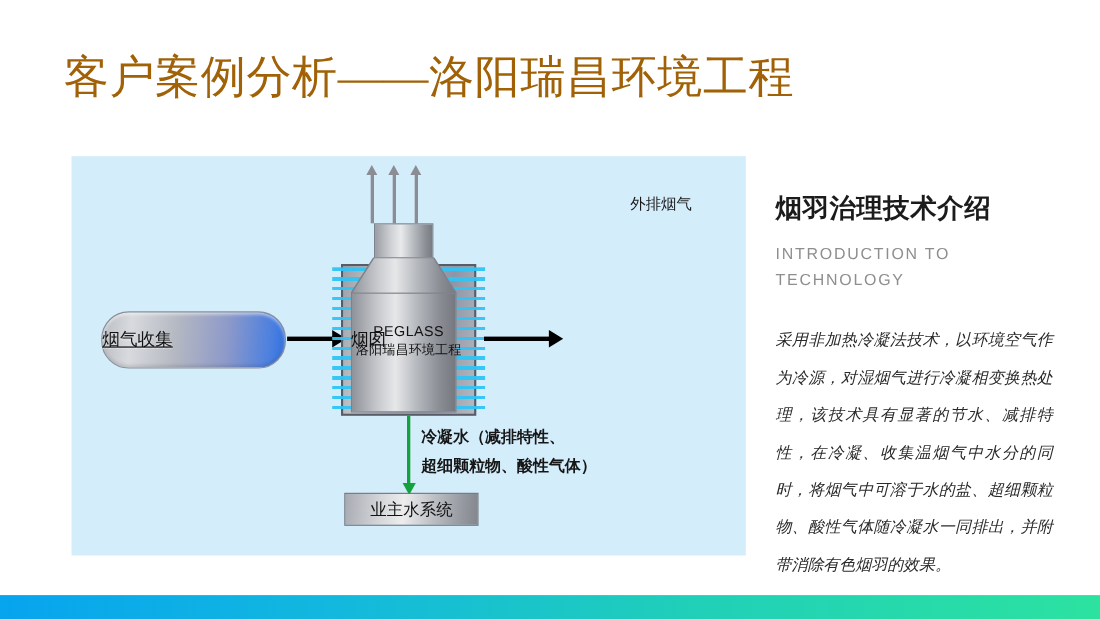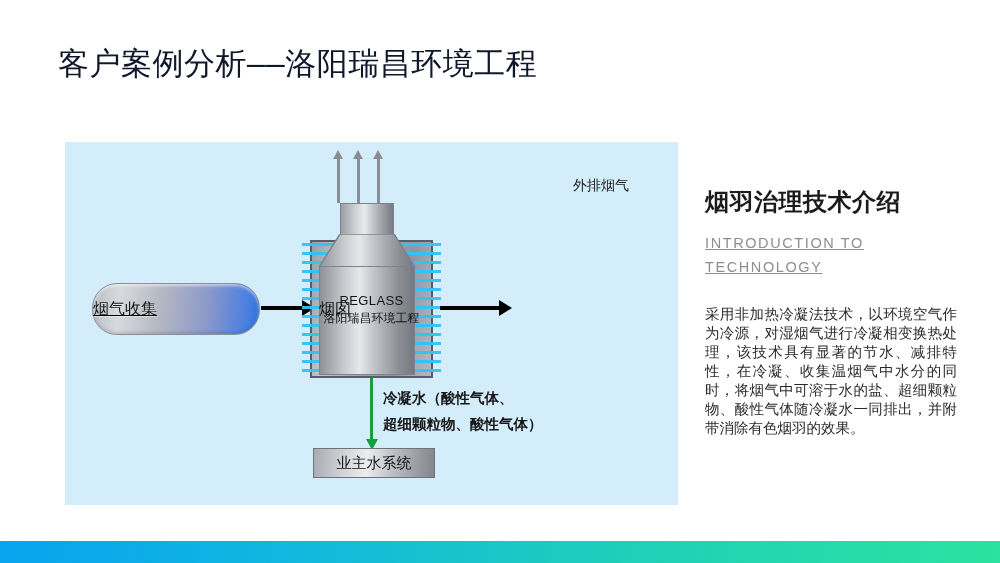--- a/index.html
+++ b/index.html
@@ -13,26 +13,26 @@
     font-family: "Liberation Sans", "DejaVu Sans", sans-serif;
     overflow: hidden;
     position: relative;
   }
 
   
   #slide-title {
     position: absolute;
     left: 58px;
     top: 43px;
-    font-size: 31px;
+    font-size: 41px;
     font-weight: 400;
-    color: #0f172a;
+    color: #a16207;
     letter-spacing: 0.5px;
     white-space: nowrap;
-    font-family: Liberation Mono, monospace;
+    font-family: Liberation Serif, serif;
   }
 
   
   #diagram-panel {
     position: absolute;
     left: 65px;
     top: 142px;
     width: 613px;
     height: 363px;
     background: #d4edfb;
@@ -282,39 +282,39 @@
     position: absolute;
     left: 705px;
     top: 175px;
     width: 252px;
   }
   #tech-heading {
     font-size: 24px;
     font-weight: bold;
     color: #1b1b1b;
     letter-spacing: 0.5px;
-    margin: 12px 0 14px 0;
+    margin: 0 0 14px 0;
     line-height: 30px;
   }
   #tech-subheading {
     font-size: 14.5px;
     color: #8e8e8e;
     letter-spacing: 1.6px;
     line-height: 24px;
     margin: 0 0 26px 0;
     font-weight: 400;
-    text-decoration: underline;
   }
   #tech-body {
     font-size: 14.5px;
     color: #2a2a2a;
-    line-height: 19px;
+    line-height: 34px;
     margin: 0;
     text-align: justify;
     text-justify: inter-ideograph;
+    font-style: italic;
   }
 
   
   #bottom-bar {
     position: absolute;
     left: 0;
     bottom: 0;
     width: 1000px;
     height: 22px;
     background: linear-gradient(90deg, #07a4ef 0%, #12b8de 30%, #1fcfb9 62%, #2ce2a0 100%);
@@ -357,21 +357,21 @@
     <div id="stack-taper"></div>
     <svg id="stack-taper-outline" viewBox="0 0 96 33" preserveAspectRatio="none">
       <polyline points="0,33 21,0 75,0 96,33" fill="none" stroke="#7e828b" stroke-width="1.4"></polyline>
     </svg>
     <div id="stack-base"></div>
     <div id="stack-label">烟囱</div>
   </div>
 
   <div id="condensate-arrow"></div>
   <div id="condensate-label">
-    <div>冷凝水（酸性气体、</div>
+    <div>冷凝水（减排特性、</div>
     <div>超细颗粒物、酸性气体）</div>
   </div>
 
   <div id="owner-water-system">
     <span id="owner-water-system-label">业主水系统</span>
   </div>
 
 </div>
 
 <div id="right-column">

